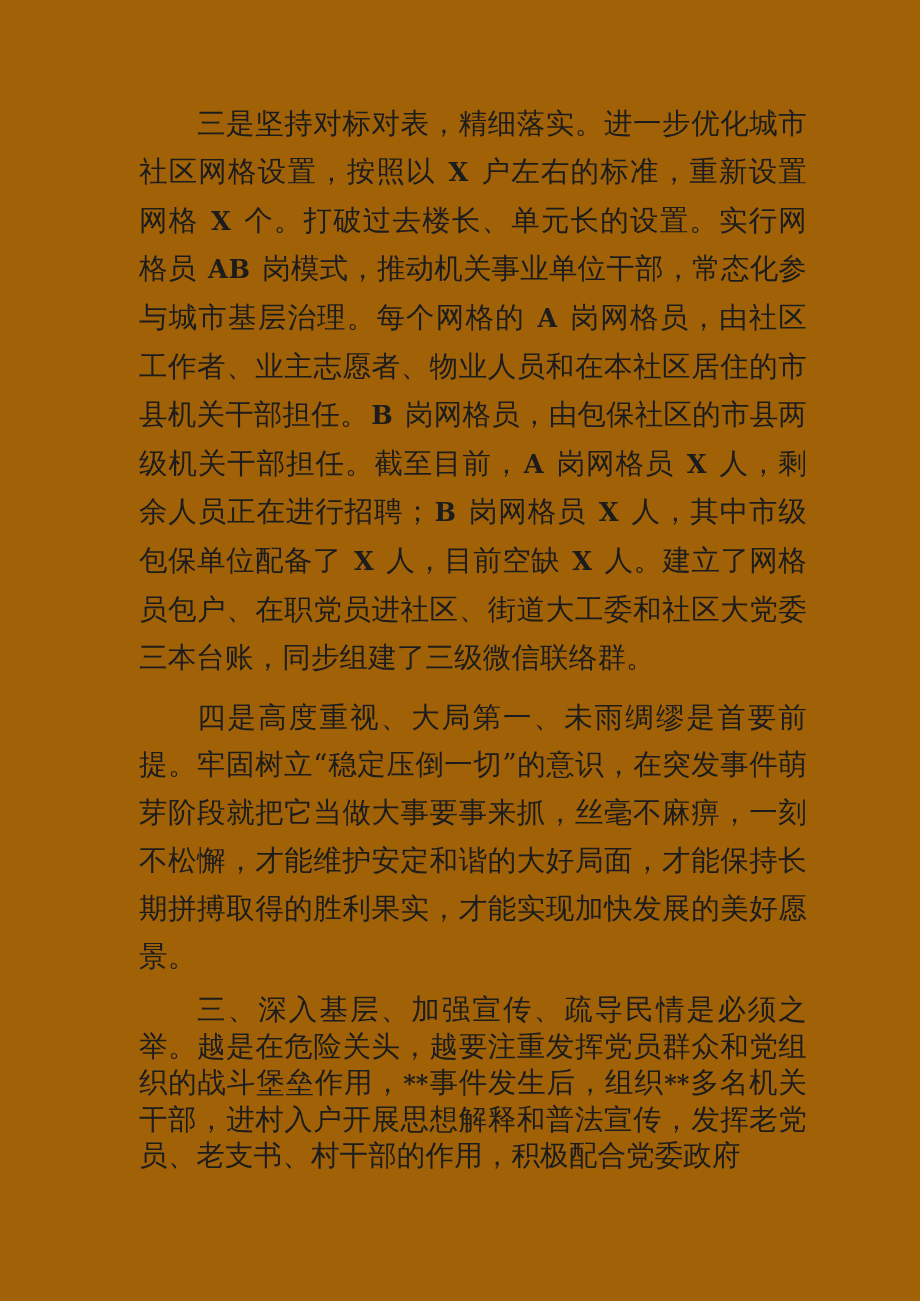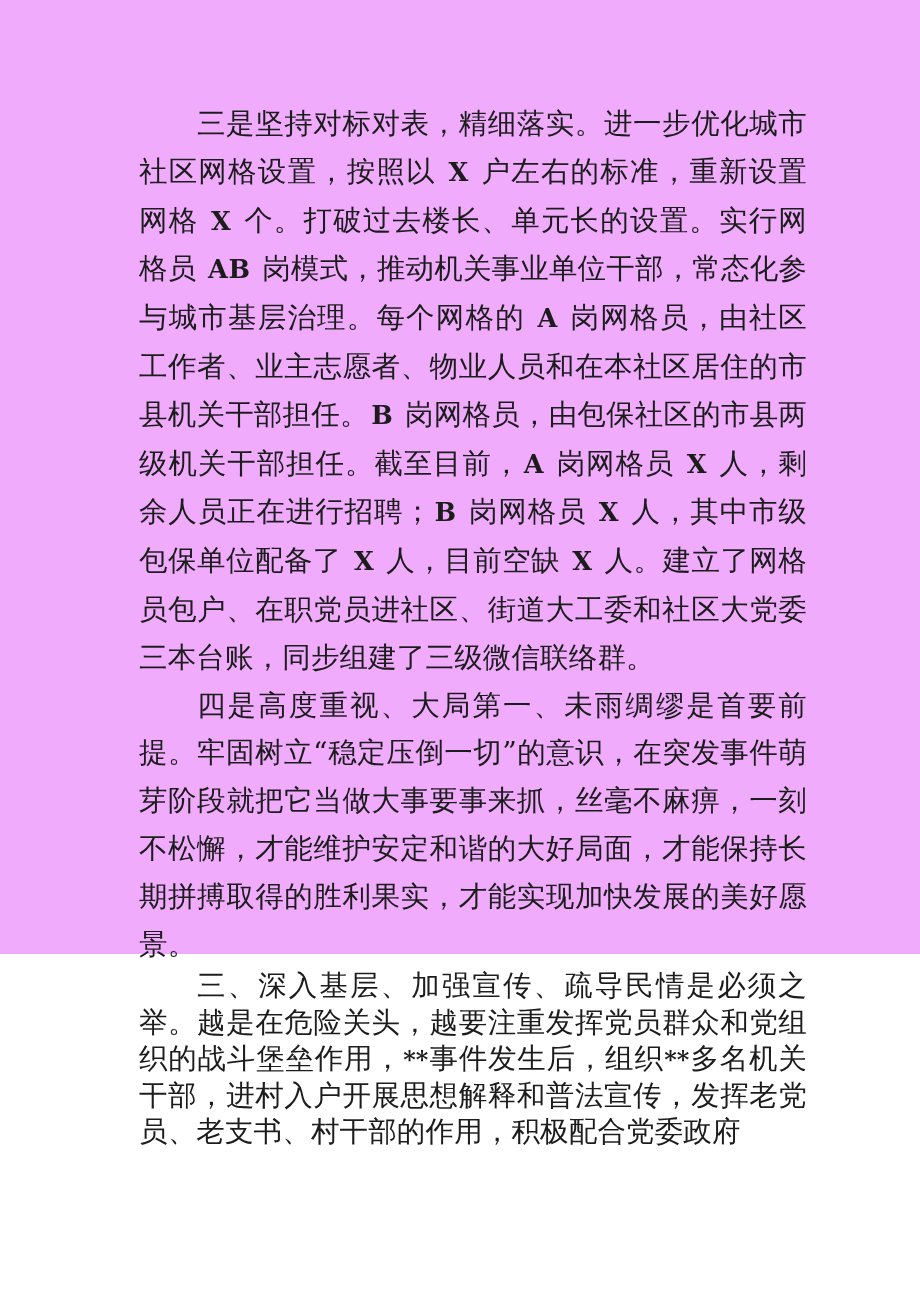--- a/index.html
+++ b/index.html
@@ -13,22 +13,22 @@
     height: 1301px;
     overflow: hidden;
     font-family: "DejaVu Serif", "Liberation Serif", serif;
     color: #1b1b1b;
     -webkit-font-smoothing: antialiased;
   }
 
   .page {
     position: relative;
     width: 920px;
-    height: 954px;
-    background: #f0abfc;
+    height: 1301px;
+    background: #a16207;
     box-sizing: border-box;
   }
 
   .text-column {
     position: absolute;
     left: 139px;
     top: 100px;
     width: 668px;
   }
 
@@ -46,21 +46,21 @@
     color: #1c1c1c;
   }
 
   
   p.para.tight {
     line-height: 36.2px;
   }
 
   
   p.para + p.para {
-    margin-top: 0px;
+    margin-top: 12px;
   }
   p.para.gap-before {
     margin-top: 0px;
   }
 
   
   .lat {
     font-family: "DejaVu Serif", "Liberation Serif", serif;
     font-weight: 700;
     font-size: 25.5px;

